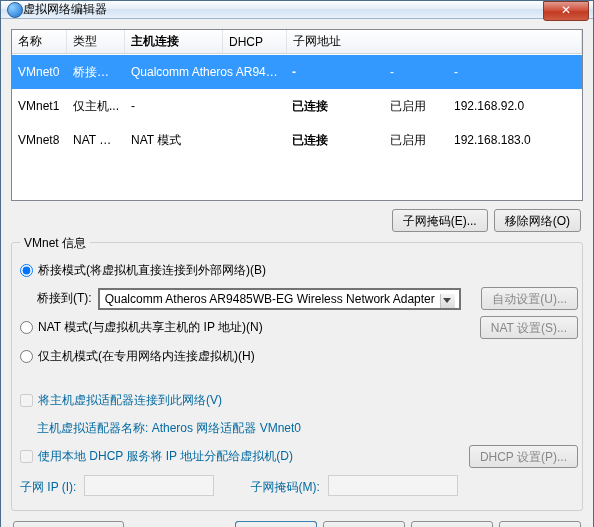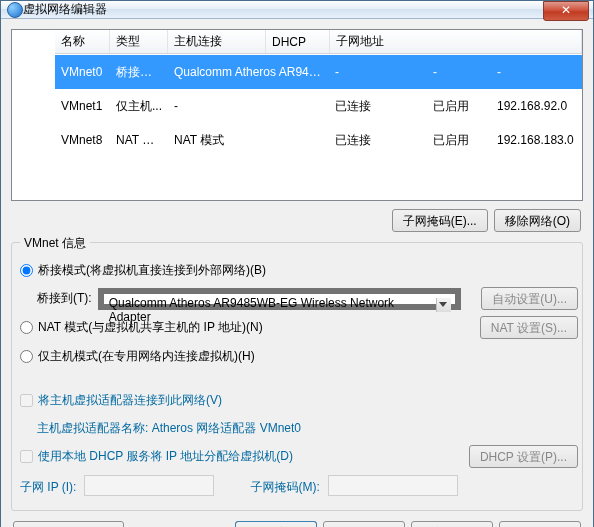--- a/index.html
+++ b/index.html
@@ -3,44 +3,44 @@
 <meta charset="utf-8">
 <style>
 * { box-sizing: border-box; margin: 0; padding: 0; font-family: "Microsoft YaHei", "Segoe UI", Tahoma, sans-serif; font-size: 12px; }
 body { background: #fff; width: 594px; height: 527px; overflow: hidden; }
 .window { width: 594px; height: 527px; border: 1px solid #4a6b8a; display: flex; flex-direction: column; }
 .titlebar { height: 30px; background: linear-gradient(to bottom, #fdfeff 0%, #e6eef7 45%, #d4e2f1 50%, #e8f1fa 100%); display: flex; align-items: center; padding: 0 6px; border-bottom: 1px solid #9fb6cd; position: relative; }
 .titlebar .title { flex: 1; color: #000; }
 .close-btn { width: 46px; height: 20px; background: linear-gradient(to bottom, #e09a8f 0%, #d1533d 45%, #c03b22 55%, #cf5b41 100%); border: 1px solid #8a3a2b; border-radius: 0 0 3px 3px; color: #fff; text-align: center; line-height: 16px; position: absolute; right: 4px; top: 0; cursor: pointer; font-size: 13px; }
 .content { flex: 1; background: #f0f0f0; padding: 10px 10px 8px 10px; display: flex; flex-direction: column; }
 .table-panel { border: 1px solid #828790; background: #fff; height: 172px; overflow: hidden; }
-.thead, .trow { display: flex; margin-left: 43px; }
+.thead, .trow { display: flex; }
 .thead { background: linear-gradient(to bottom, #ffffff, #f0f3f7); border-bottom: 1px solid #d5d5d5; height: 24px; align-items: center; }
 .th, .td { padding: 3px 6px; white-space: nowrap; overflow: hidden; text-overflow: ellipsis; }
 .th { border-right: 1px solid #e1e4e8; height: 100%; display: flex; align-items: center; }
 .c-name { width: 55px; }
 .c-type { width: 58px; }
 .c-ext { width: 161px; }
-.c-host { width: 98px; }
+.c-host { width: 98px; font-weight: bold; }
 .c-dhcp { width: 64px; }
 .c-subnet { flex: 1; }
 .trow { height: 34px; align-items: center; }
 .trow.selected { background: #3399ff; color: #fff; }
 .tbody { padding-top: 1px; }
 .button-row { display: flex; justify-content: flex-end; gap: 6px; padding: 8px 2px; }
 .btn { background: linear-gradient(to bottom, #f2f2f2, #e3e3e3); border: 1px solid #8e8f8f; border-radius: 3px; padding: 3px 10px; min-width: 82px; height: 23px; cursor: pointer; text-align: center; }
 .btn.small { min-width: 80px; }
 .btn.disabled { color: #888; cursor: default; }
 .groupbox { border: 1px solid #d0d0d0; border-radius: 3px; padding: 10px 4px 8px 8px; position: relative; margin-top: 2px; }
 .groupbox .legend { position: absolute; top: -8px; left: 8px; background: #f0f0f0; padding: 0 4px; }
 .field-row { display: flex; align-items: center; margin: 6px 0; min-height: 22px; }
 .radio, .checkbox { margin-right: 5px; width: 13px; height: 13px; }
 .label-text { white-space: nowrap; }
 .indent { padding-left: 17px; }
-.combo { flex: 1; height: 22px; background: #fff; border: 6px solid #737373; padding: 2px 20px 2px 5px; position: relative; margin: 0 6px; cursor: pointer; }
+.combo { flex: 1; height: 22px; background: #fff; border: 2px solid #737373; padding: 2px 20px 2px 5px; position: relative; margin: 0 6px; cursor: pointer; }
 .combo::after { content: ""; position: absolute; right: 4px; top: 4px; width: 14px; height: 14px; background: linear-gradient(to bottom,#f5f5f5,#dcdcdc); border-left: 1px solid #c0c0c0; }
 .combo .arrow { position: absolute; right: 8px; top: 8px; width: 0; height: 0; border-left: 4px solid transparent; border-right: 4px solid transparent; border-top: 5px solid #444; z-index: 2; }
 .disabled-text { color: #0369a1; }
 .text-input { border: 1px solid #cfcfcf; background: #f4f4f4; height: 21px; padding: 2px 4px; color: #888; }
 .bottom-bar { display: flex; align-items: center; padding: 10px 2px 0 2px; gap: 6px; }
 .bottom-bar .spacer { flex: 1; }
 .btn.primary { min-width: 82px; }
 .btn.default { outline: 1px solid #3c7fb1; outline-offset: -1px; }
 .app-icon { display:inline-block; width:16px; height:16px; border-radius:50%; background: radial-gradient(circle at 30% 30%, #8fd0ff, #1a6fcf); border:1px solid #2a5f9e; }
 .right-btn-col { width: 111px; display:flex; justify-content:flex-end; }

